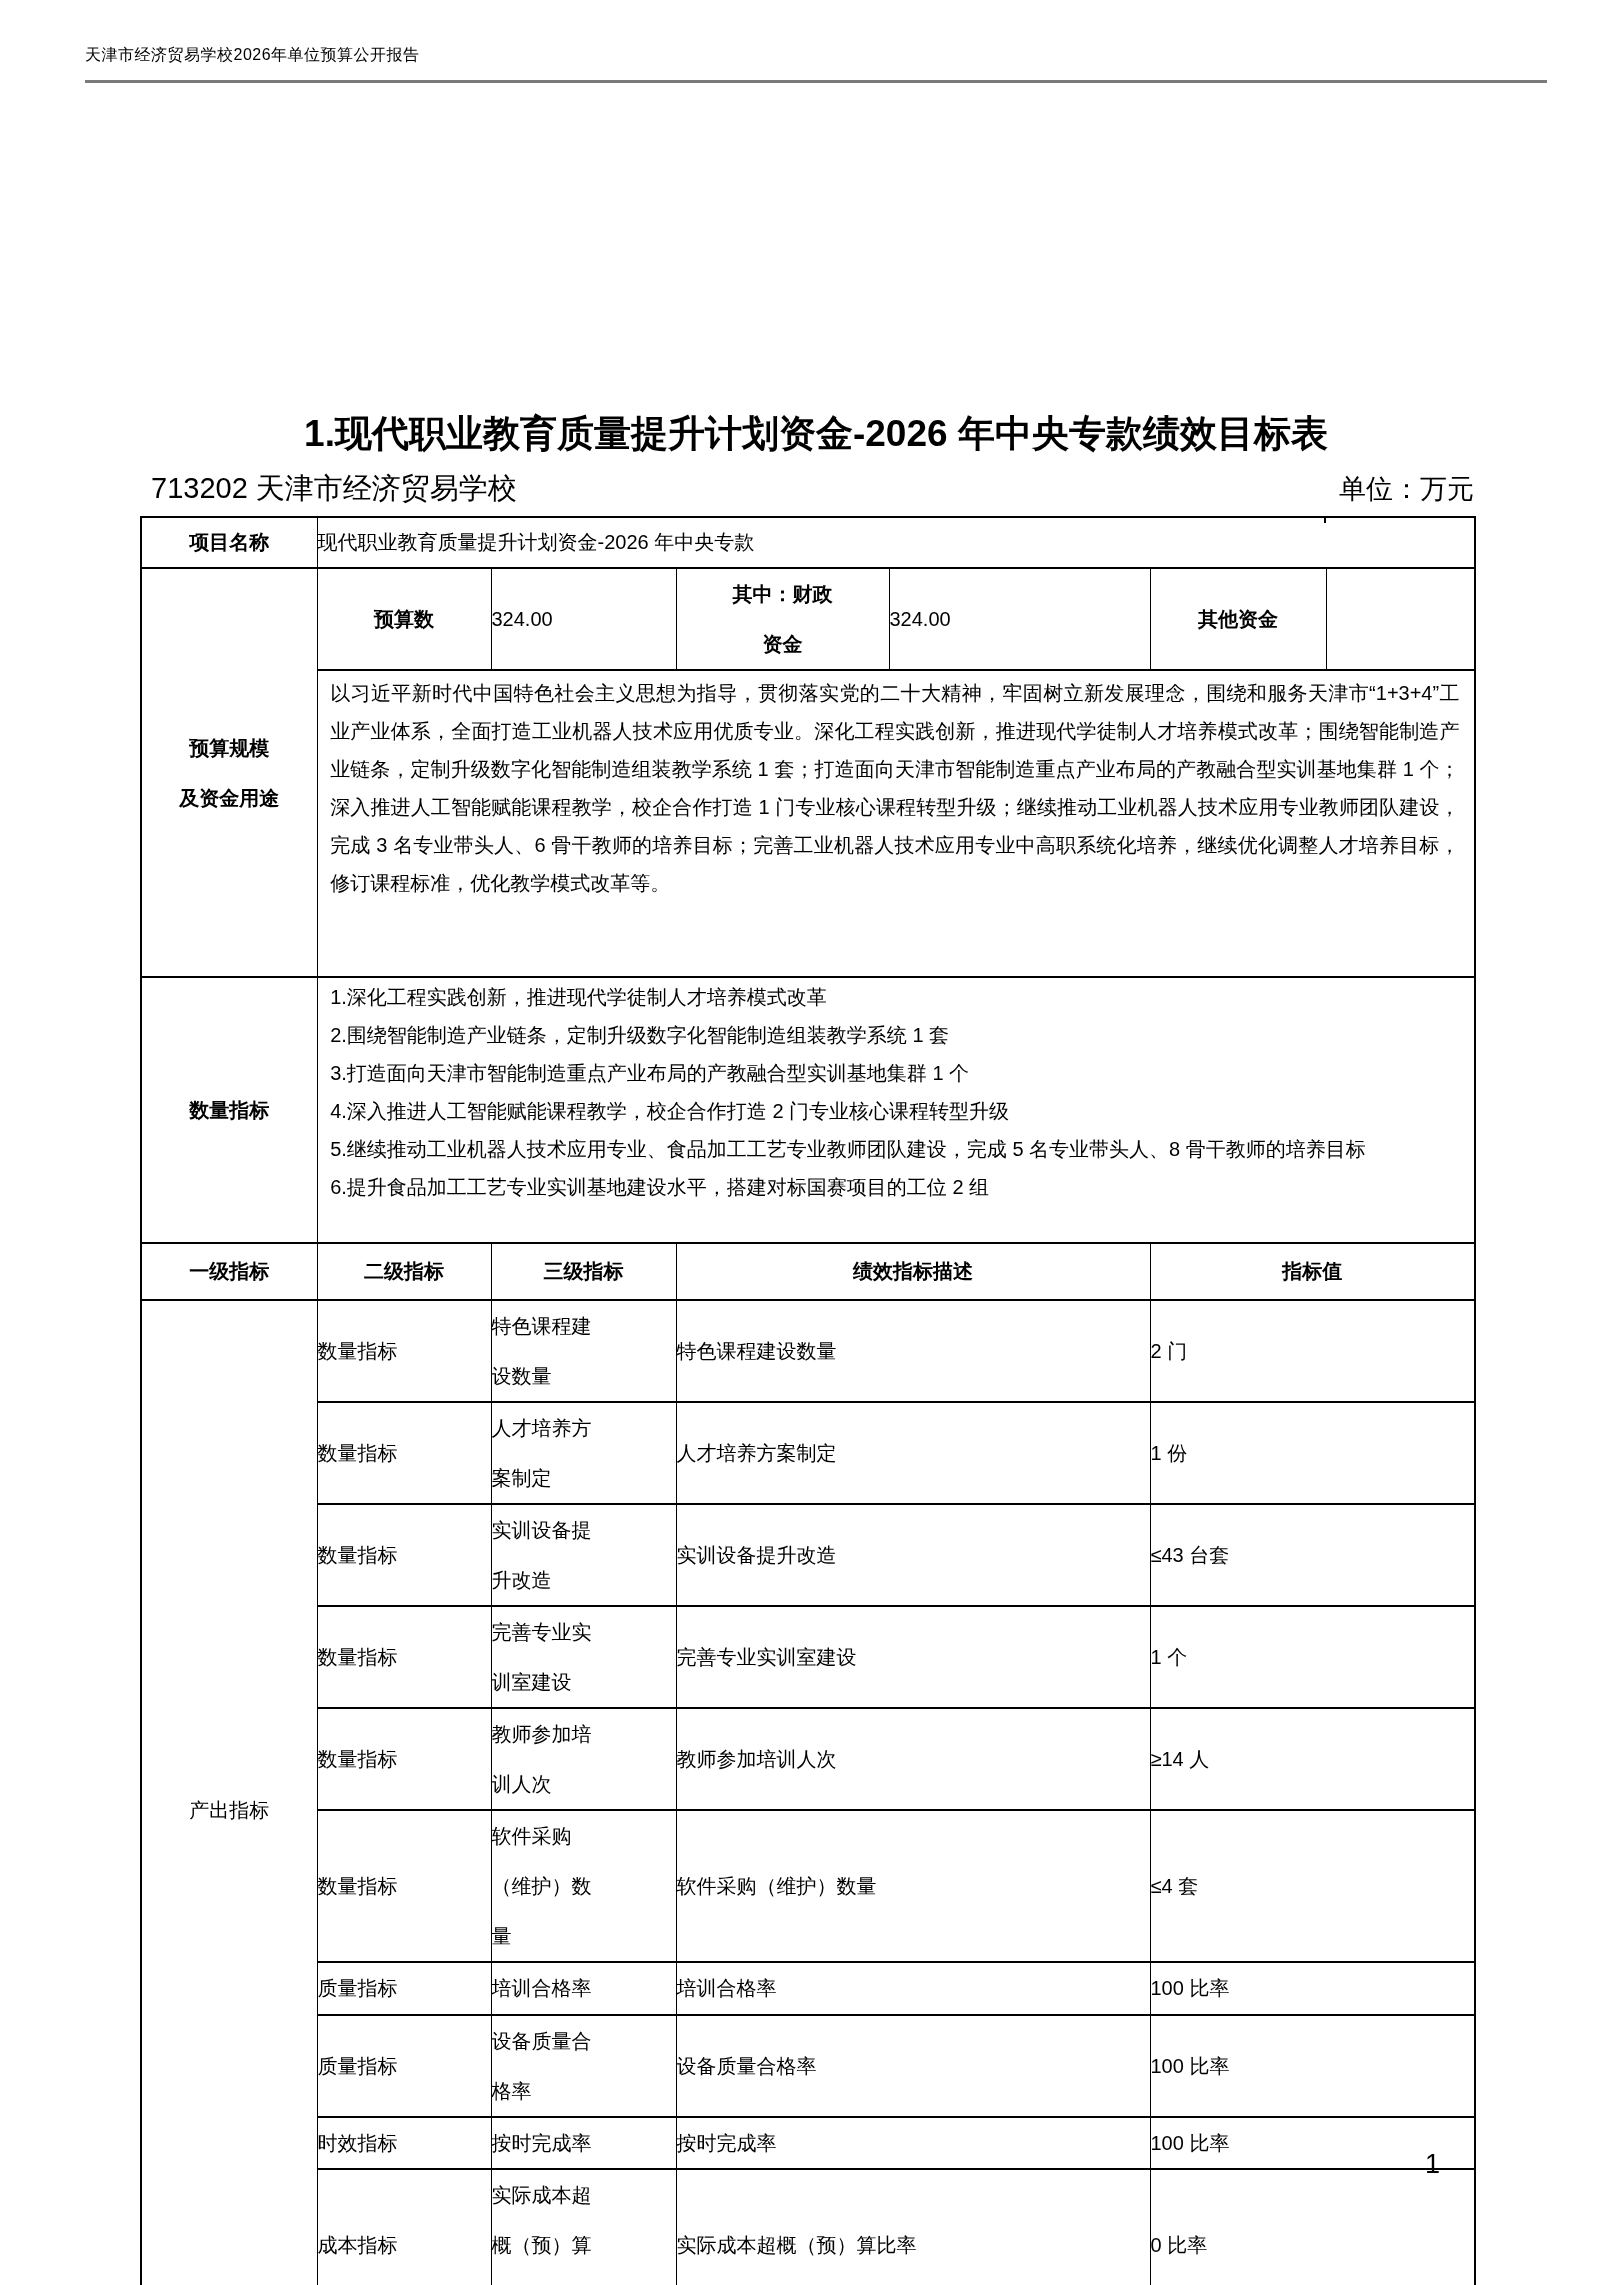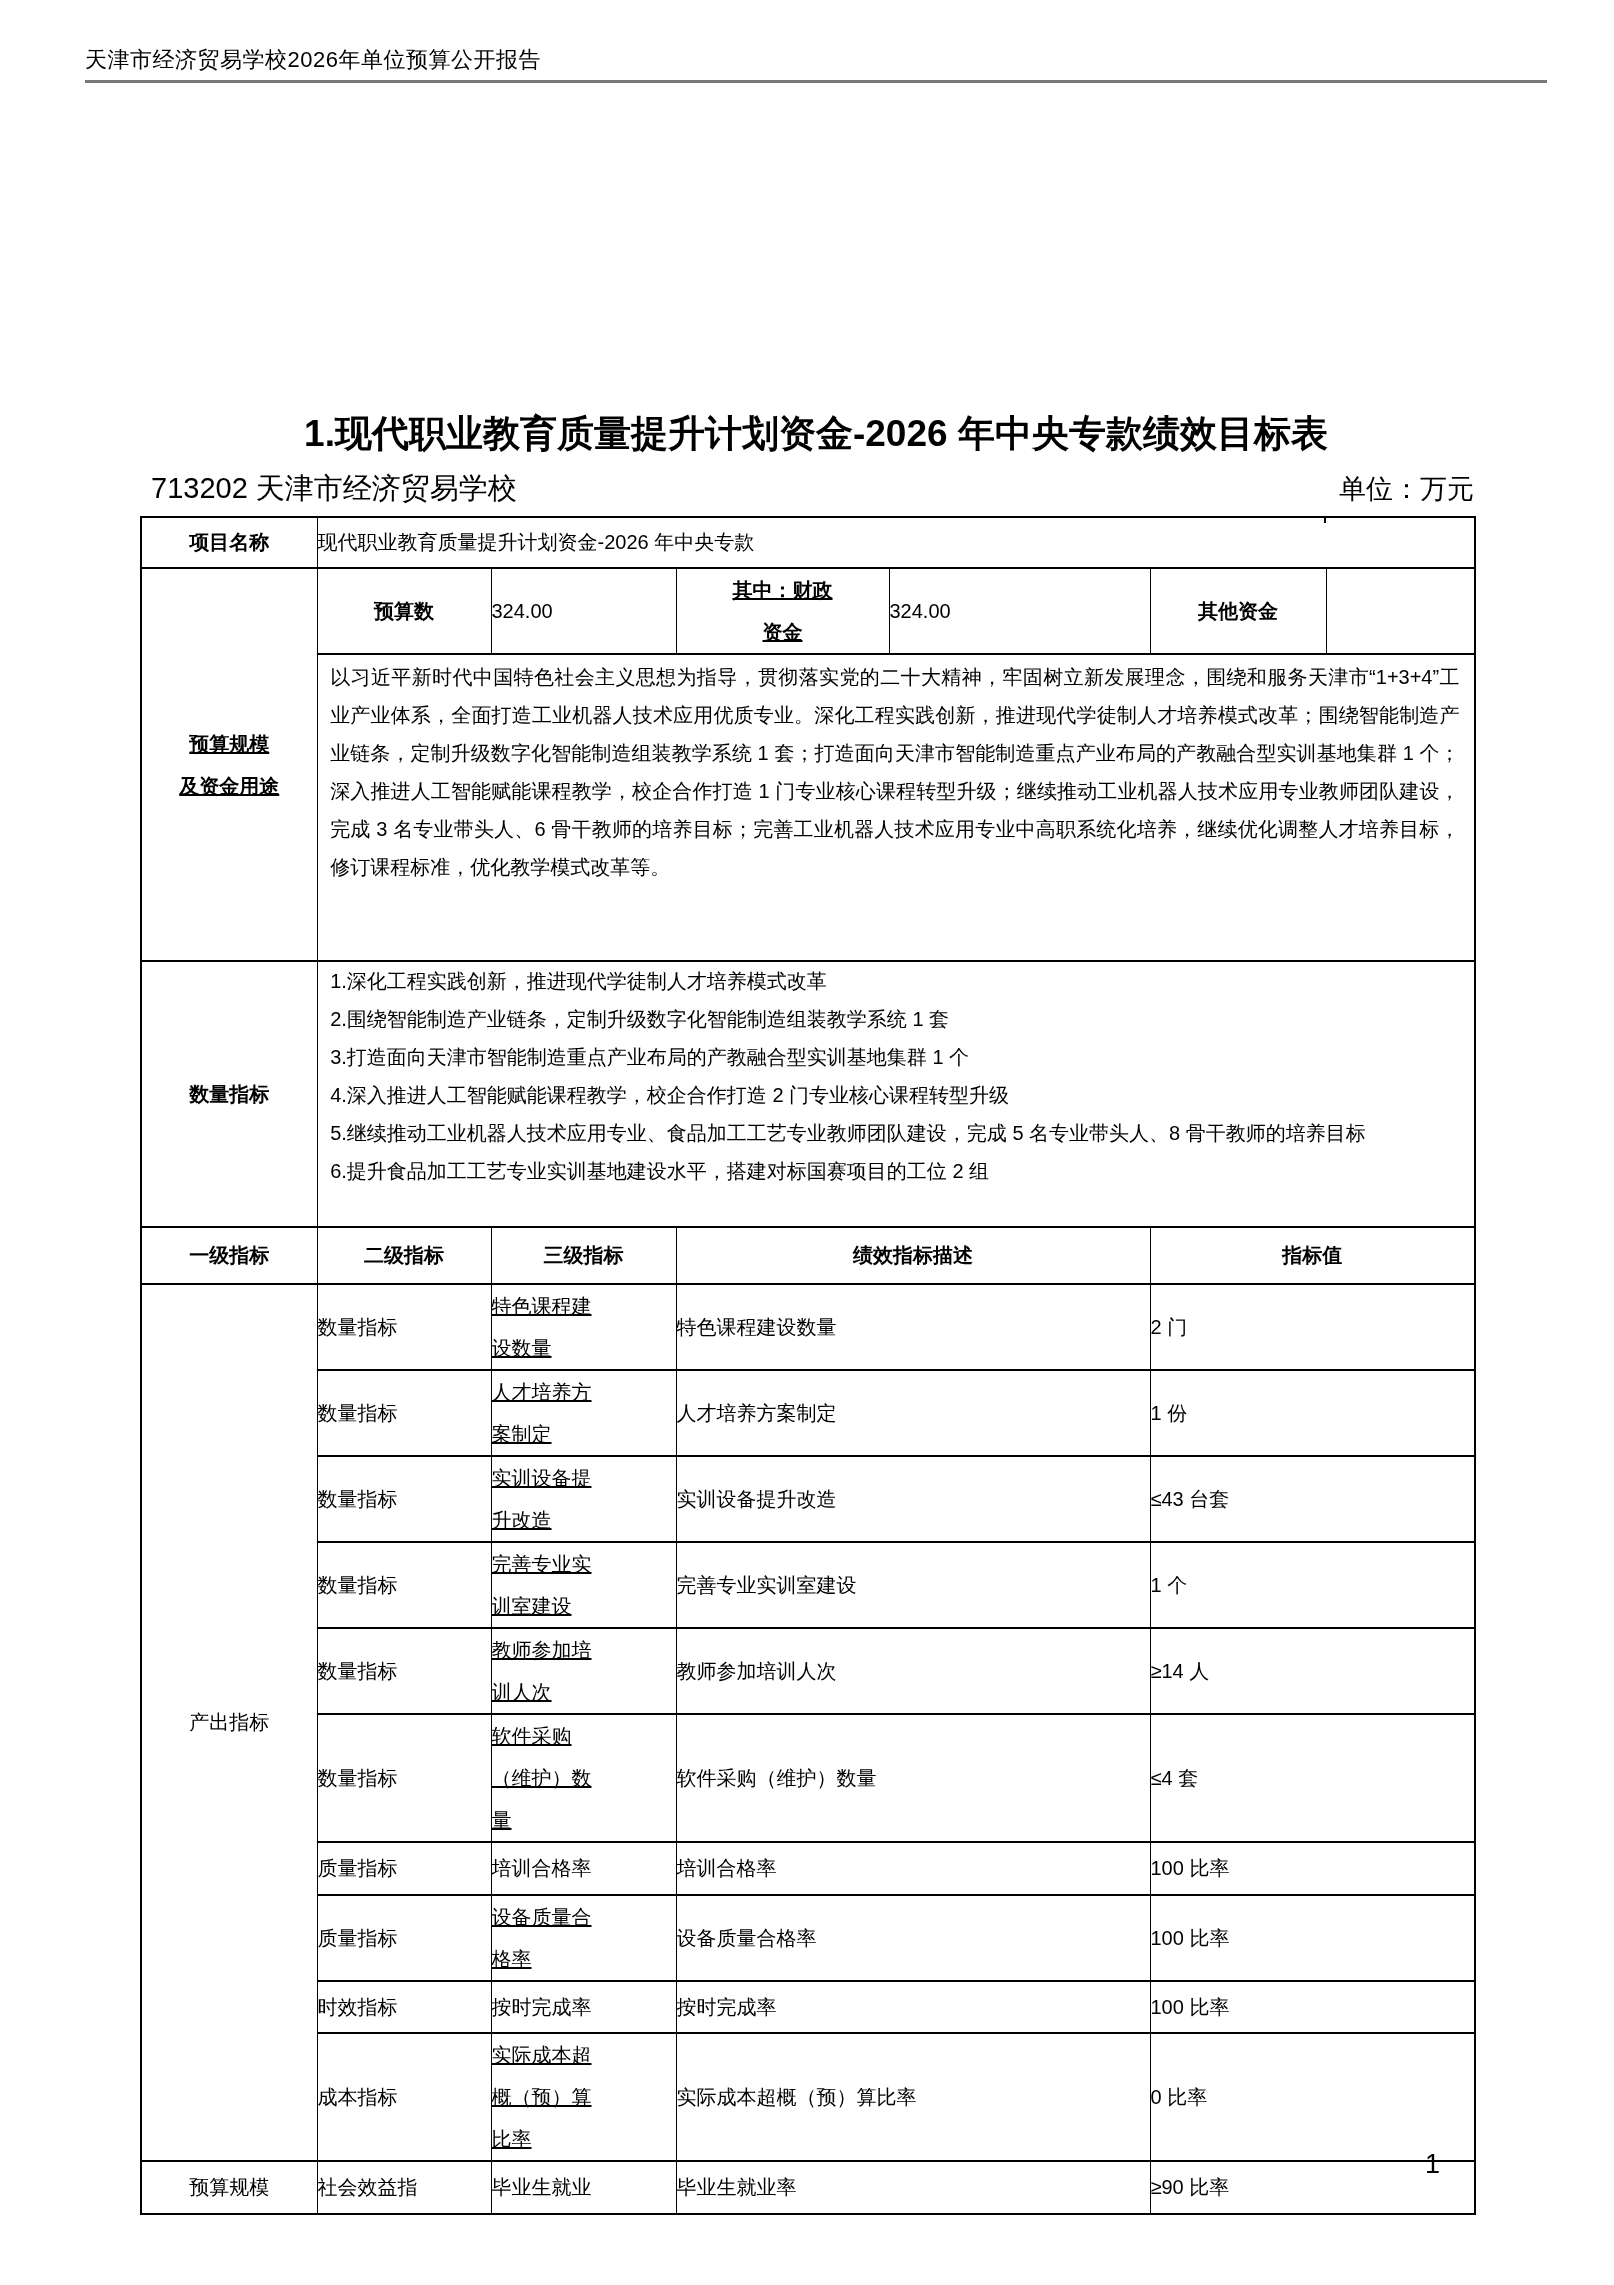--- a/index.html
+++ b/index.html
@@ -8,21 +8,21 @@
     width:1615px;
     height:2285px;
     background:#ffffff;
     color:#000000;
     font-family:"Liberation Sans", sans-serif;
     overflow:hidden;
   }
   .doc-header {
     position:absolute;
     left:85px; top:45px;
-    font-size:22px;
+    font-size:16px;
     letter-spacing:0.5px;
     white-space:nowrap;
   }
   .doc-header-rule {
     position:absolute;
     left:85px; top:80px;
     width:1462px; height:2.7px;
     background:#7a7a7a;
   }
   .doc-title {
@@ -58,21 +58,21 @@
     border:1.8px solid #000;
     border-top-width:2.7px;
     border-bottom-width:2.7px;
     padding:0;
     vertical-align:middle;
     overflow:hidden;
   }
   td.b { font-weight:bold; }
   td.c { text-align:center; }
   td.l { text-align:left; padding-left:11.8px; padding-right:9px; }
-  .pre { white-space:pre-line; line-height:42px;text-decoration:underline; }
+  .pre { white-space:pre-line; line-height:50px; }
   td.nowrap { white-space:nowrap; }
   .para-box {
     height:300px;
     overflow:hidden;
     padding:1.8px 14.5px 0 12.7px;
     line-height:38px;
     text-align:justify;
   }
   .goals-box {
     height:264px;

